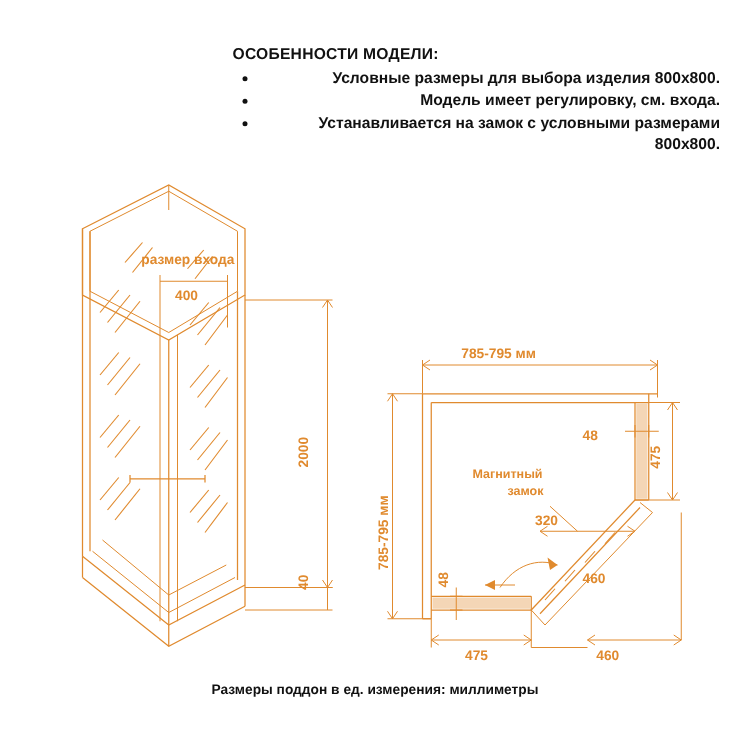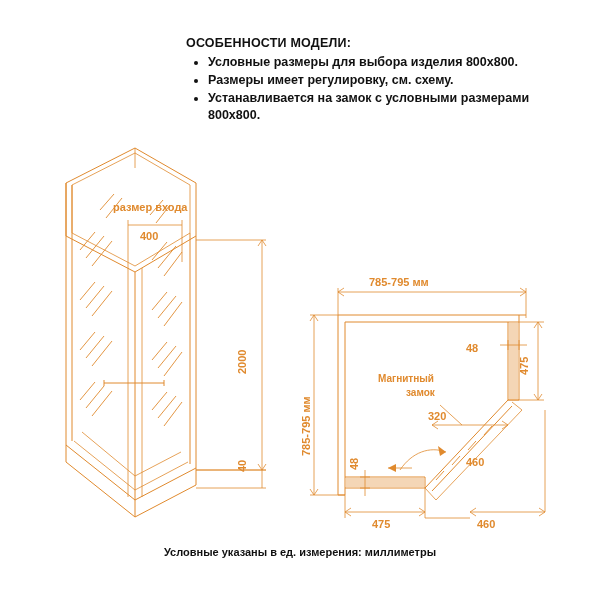--- a/index.html
+++ b/index.html
@@ -31,20 +31,21 @@
     font-size: 12.5px;
     font-weight: bold;
     color: #111111;
     margin: 0 0 4px 0;
     letter-spacing: 0.2px;
   }
   .notes ul {
     margin: 0;
     padding-left: 22px;
     list-style: disc;
+    text-align: right;
   }
   .notes li {
     font-size: 12.5px;
     color: #111111;
     line-height: 17px;
     font-weight: bold;
     margin-bottom: 1px;
   }
   
   .footer {
@@ -83,21 +84,21 @@
 </style>
 </head>
 <body>
 
 <div class="page">
 
   <div class="notes">
     <p class="notes-title">ОСОБЕННОСТИ МОДЕЛИ:</p>
     <ul>
       <li>Условные размеры для выбора изделия 800x800.</li>
-      <li>Размеры имеет регулировку, см. схему.</li>
+      <li>Модель имеет регулировку, см. входа.</li>
       <li>Устанавливается на замок с условными размерами 800x800.</li>
     </ul>
   </div>
 
   <svg class="drawing" width="600" height="600" viewBox="0 0 600 600">
 
     <g>
 
       <path class="ln" d="M66,183 L135,148 L196,183 L196,236 L135,272 L66,236 Z"></path>
 
@@ -272,14 +273,14 @@
 
       <path class="dim" d="M425,518 L470,518"></path>
       <path class="dim" d="M470,512 L545,512"></path>
       <path class="dim" d="M476,508 L470,512 L476,516"></path>
       <path class="dim" d="M539,508 L545,512 L539,516"></path>
       <text class="lbl" x="477" y="528">460</text>
       <path class="dim" d="M545,410 L545,512"></path>
     </g>
   </svg>
 
-  <div class="footer">Условные указаны в ед. измерения: миллиметры</div>
+  <div class="footer">Размеры поддон в ед. измерения: миллиметры</div>
 </div>
 
 </body></html>

